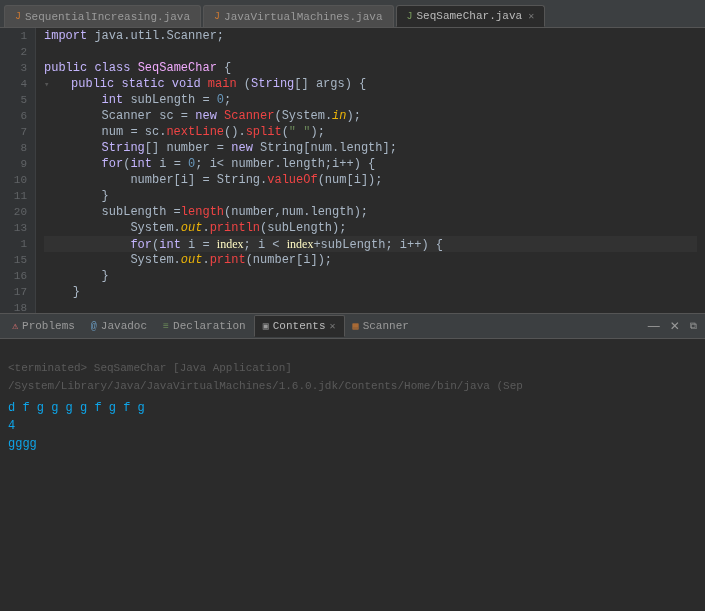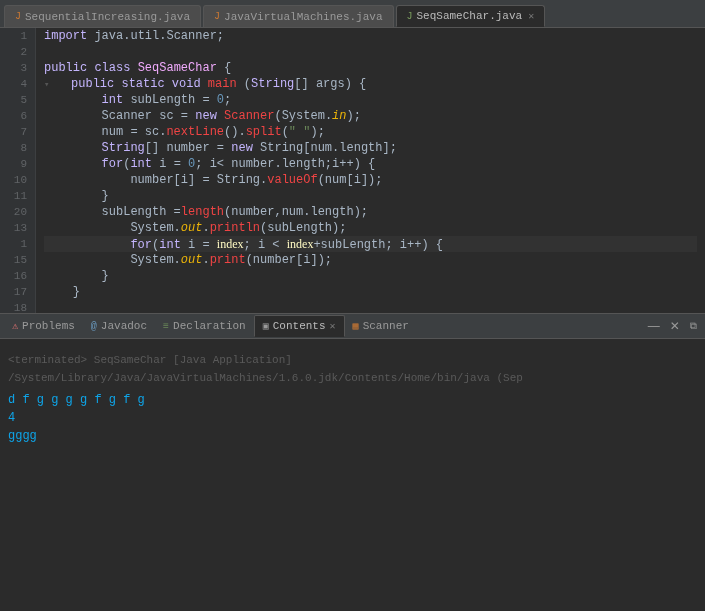--- a/index.html
+++ b/index.html
@@ -131,21 +131,21 @@
       padding: 2px 4px;
       font-size: 12px;
       background: none;
       border: none;
       line-height: 1;
     }
 
     
     .console-output {
       background: #2b2b2b;
-      padding: 12px 8px;
+      padding: 20px 8px;
       font-size: 12px;
       color: #a9b7c6;
       line-height: 18px;
       flex: 1;
       overflow: hidden;
     }
     .console-terminated {
       color: #5a5a5a;
       font-size: 11px;
       margin-bottom: 4px;

